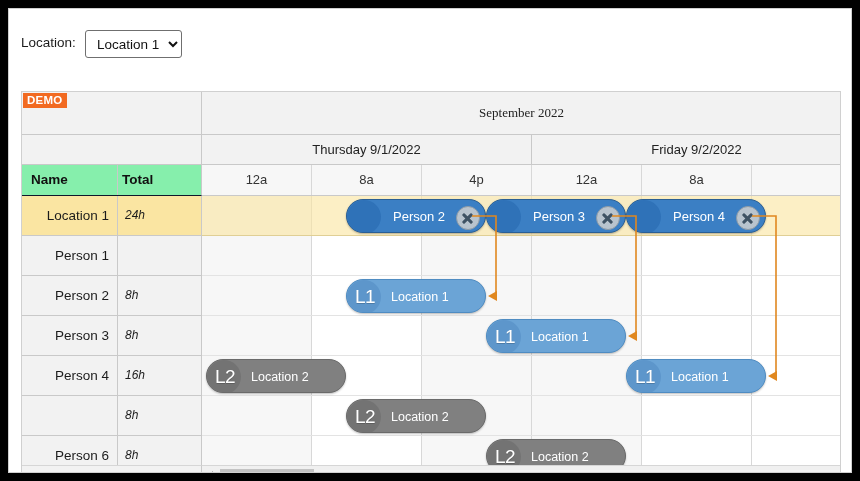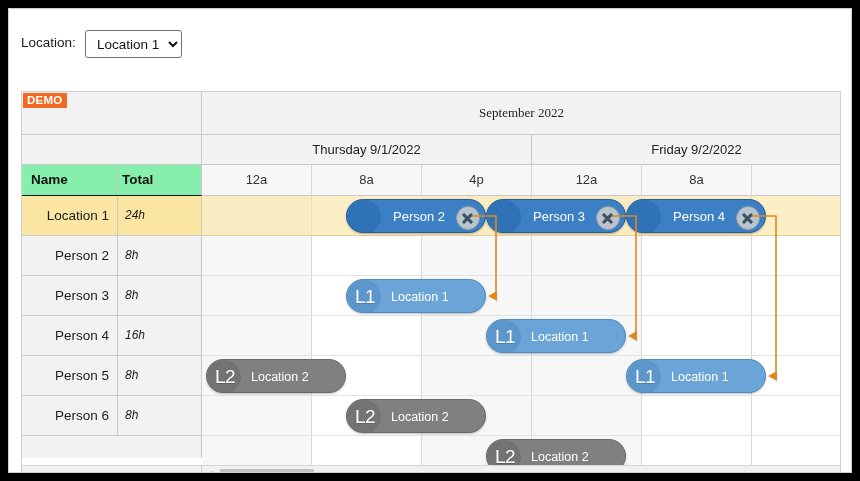--- a/index.html
+++ b/index.html
@@ -308,36 +308,40 @@
       <span class="h total">Total</span>
     </div>
 
     <div class="rows" id="rowsLeft">
         <div class="rowL sel">
           <div class="nm">Location 1</div>
           <div class="vsep"></div>
           <div class="tt">24h</div>
         </div>
         <div class="rowL">
+          <div class="nm">Person 1</div>
+          <div class="vsep"></div>
+          <div class="tt"></div>
+        </div>
+        <div class="rowL">
           <div class="nm">Person 2</div>
           <div class="vsep"></div>
           <div class="tt">8h</div>
         </div>
         <div class="rowL">
           <div class="nm">Person 3</div>
           <div class="vsep"></div>
           <div class="tt">8h</div>
         </div>
         <div class="rowL">
           <div class="nm">Person 4</div>
           <div class="vsep"></div>
           <div class="tt">16h</div>
         </div>
         <div class="rowL">
-          <div class="nm">Person 5</div>
           <div class="vsep"></div>
           <div class="tt">8h</div>
         </div>
         <div class="rowL">
           <div class="nm">Person 6</div>
           <div class="vsep"></div>
           <div class="tt">8h</div>
         </div>
         <div class="rowL-pad"></div>
       </div>

